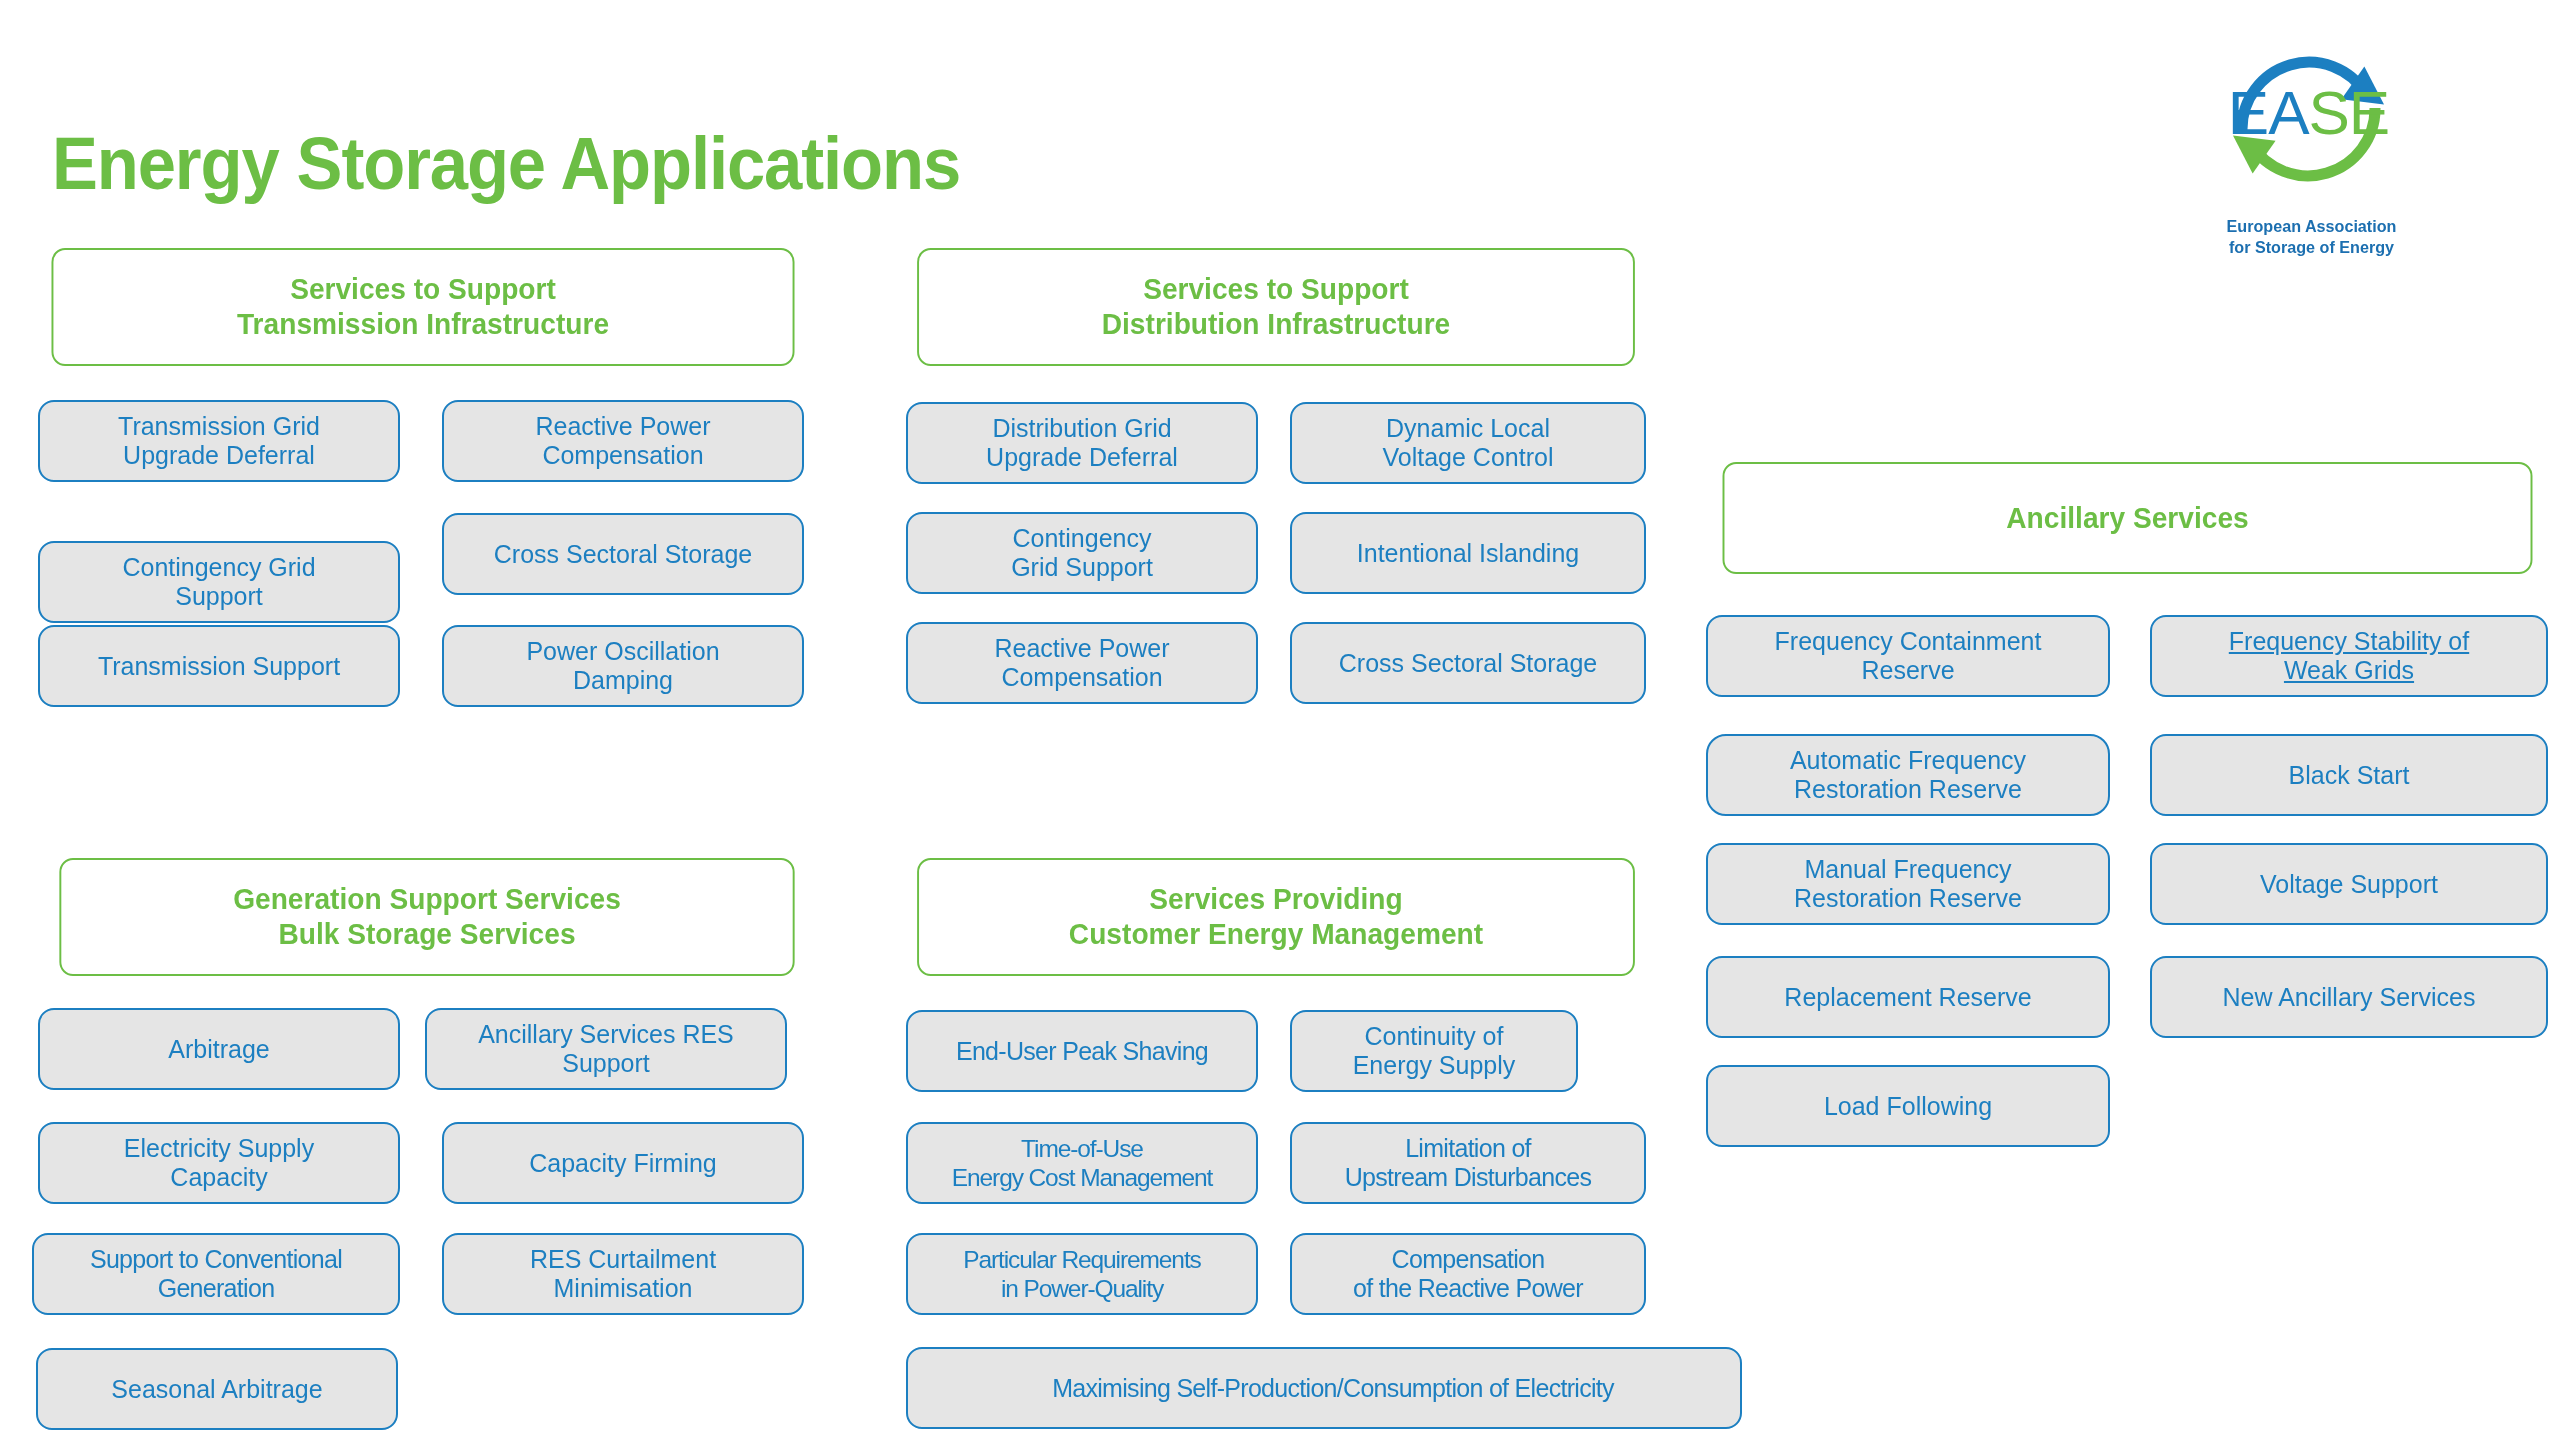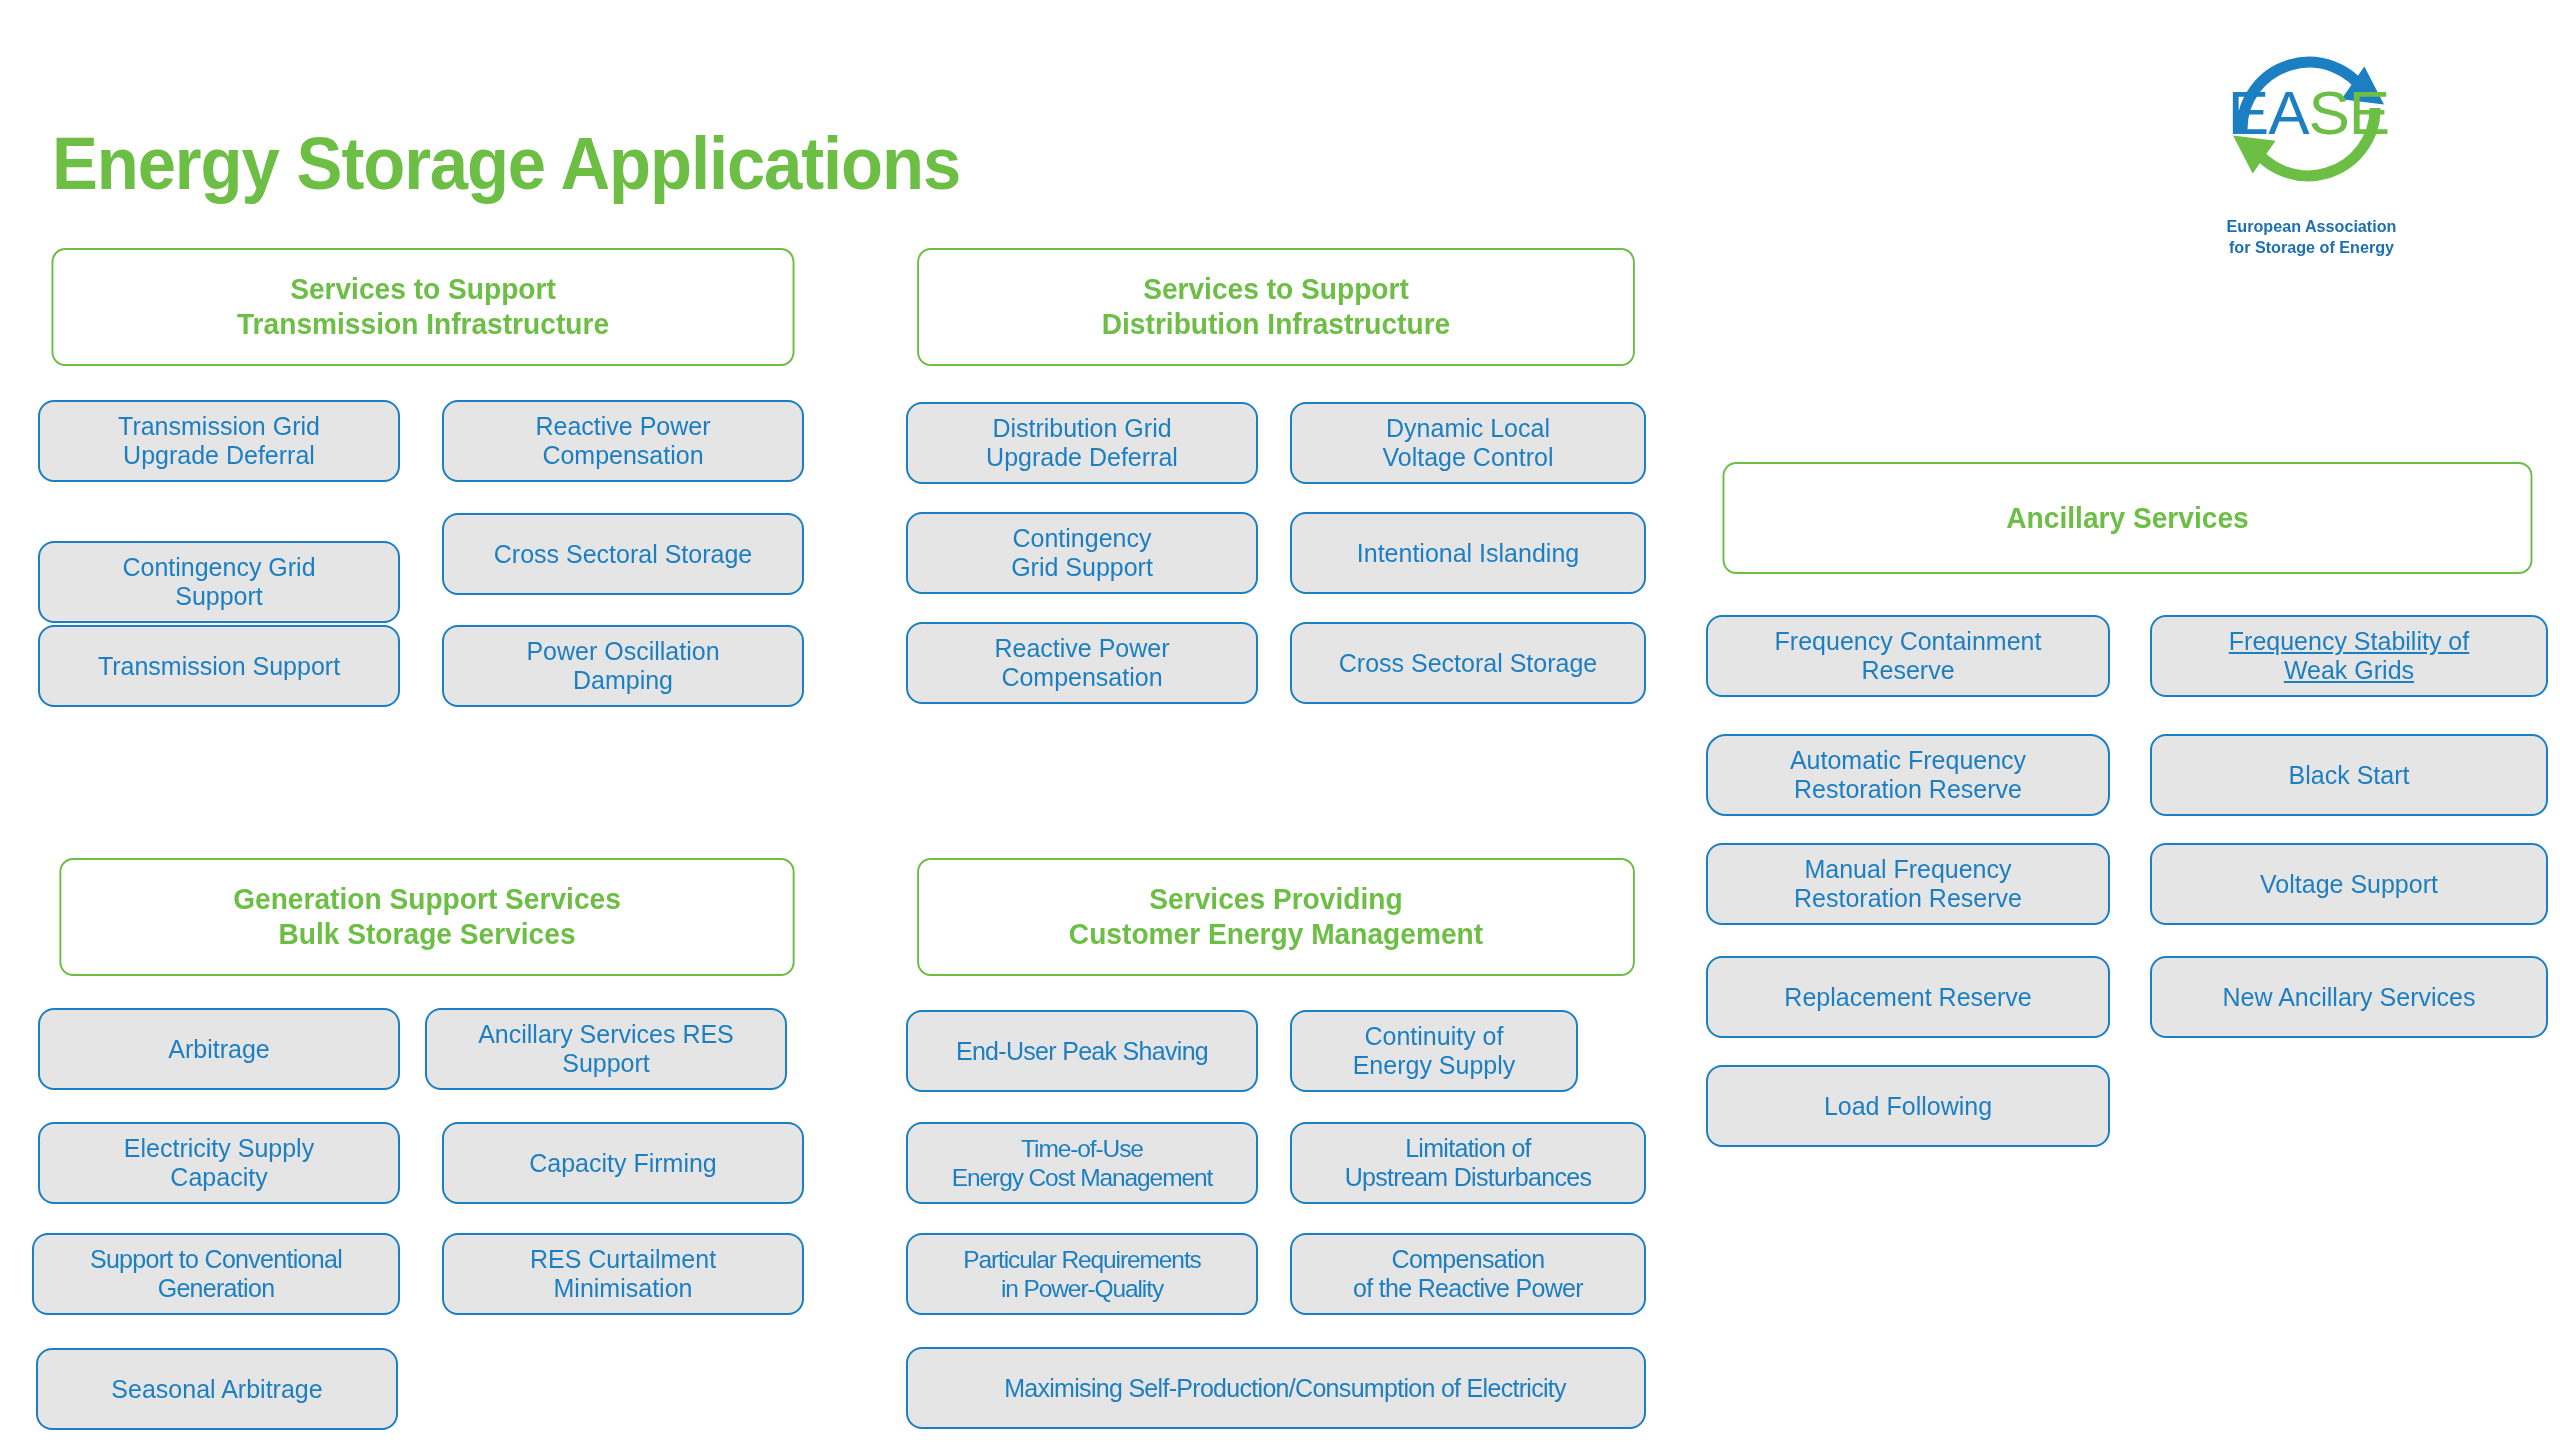--- a/index.html
+++ b/index.html
@@ -249,17 +249,17 @@
     <div><span>Limitation of<br>Upstream Disturbances</span></div>
   </div>
 
   <div class="pill tighter" style="left:906px; top:1233px; width:352px; height:82px;">
     <div><span>Particular Requirements<br>in Power-Quality</span></div>
   </div>
   <div class="pill tight" style="left:1290px; top:1233px; width:356px; height:82px;">
     <div><span>Compensation<br>of the Reactive Power</span></div>
   </div>
 
-  <div class="pill tight" style="left:906px; top:1347px; width:740px; height:82px;padding-left:24px;">
+  <div class="pill tight" style="left:906px; top:1347px; width:836px; height:82px;padding-left:24px;">
     <div><span>Maximising Self-Production/Consumption of Electricity</span></div>
   </div>
 
 </div>
 
 </body></html>

